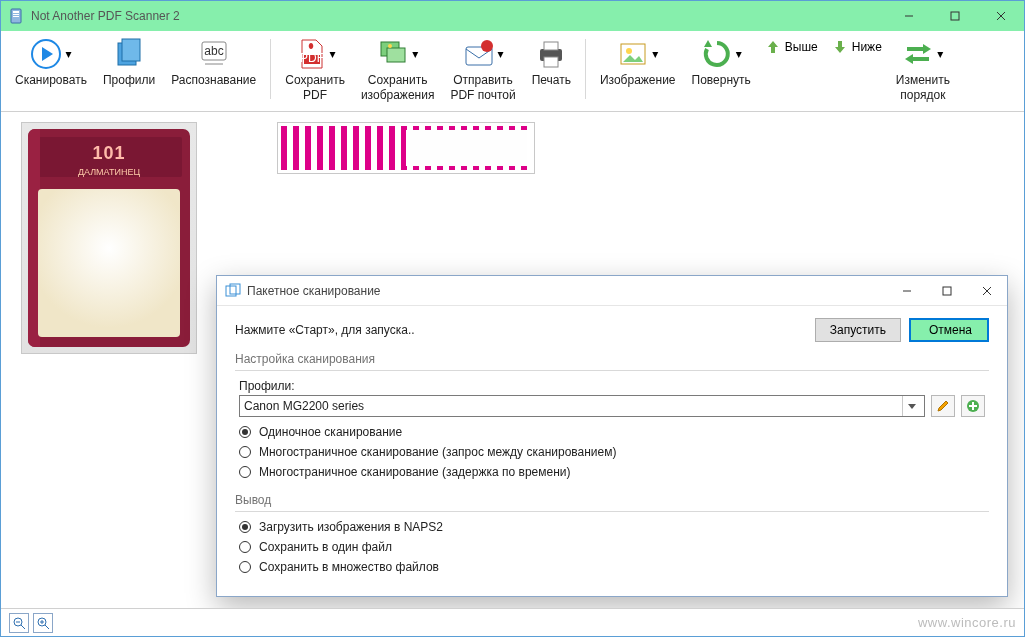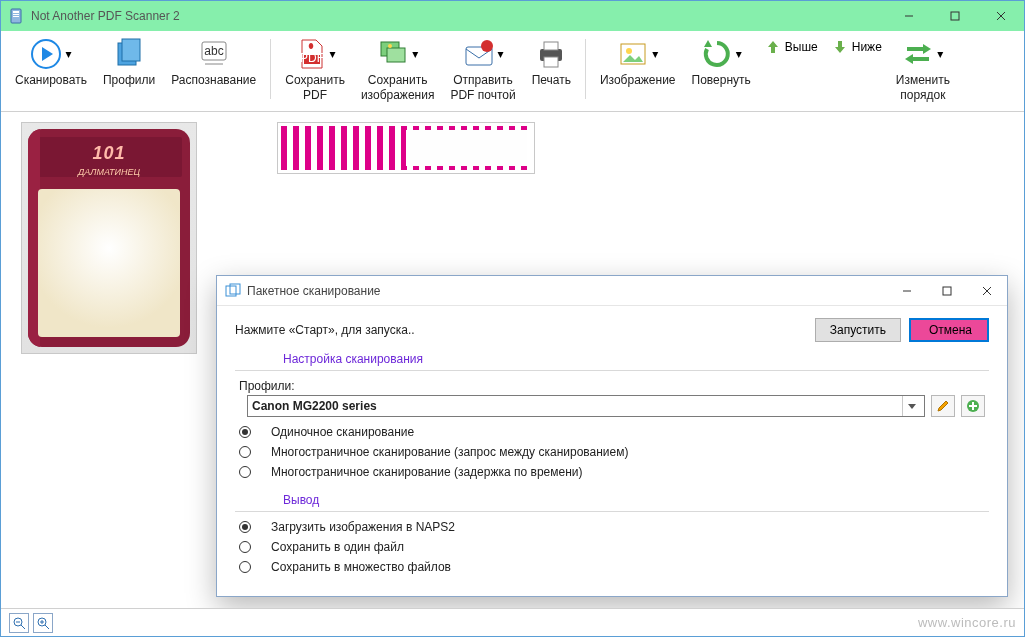--- a/index.html
+++ b/index.html
@@ -22,21 +22,21 @@
 .rsep { width: 1px; align-self: stretch; background: #d8d8d8; margin: 6px 6px 8px 6px; }
 
 .vsplit { display: flex; flex-direction: row; gap: 2px; padding-top: 4px; }
 .vsplit .mini { display: flex; align-items: center; gap: 4px; padding: 2px 6px; }
 .vsplit .mini .ico16 { width: 16px; height: 16px; }
 
 .content { flex: 1; position: relative; background: #fff; overflow: hidden; }
 .thumbs { position: absolute; inset: 0; padding: 10px 20px; display: flex; gap: 80px; align-items: flex-start; }
 .thumb { border: 1px solid #c8c8c8; background: #eee; }
 .thumb.t1 { width: 176px; height: 232px; background: linear-gradient(#e8e8e8,#e2e2e2); padding: 6px; }
-.thumb.t1 .book { width: 100%; height: 100%; background: #8a1d3a; border-radius: 14px; position: relative; overflow: hidden; font-style: italic; }
+.thumb.t1 .book { width: 100%; height: 100%; background: #8a1d3a; border-radius: 7px; position: relative; overflow: hidden; }
 .thumb.t1 .book::before { content:""; position:absolute; left:8px; top:8px; right:8px; height:40px; background:#7a1733; border-radius:2px;}
 .thumb.t1 .book .title101 { position:absolute; top:14px; left:0; right:0; text-align:center; color:#fba; font-weight:bold; font-size:18px; letter-spacing:1px;}
 .thumb.t1 .book .sub { position:absolute; top:38px; left:0; right:0; text-align:center; color:#fca; font-size:9px;}
 .thumb.t1 .book .dogs { position:absolute; left:10px; right:10px; top:60px; bottom:10px; background:radial-gradient(circle at 50% 40%, #fff 0%, #f0e6c8 70%); border-radius:4px;}
 .thumb.t1 .book .spine { position:absolute; left:0; top:0; bottom:0; width:12px; background:#9a2142;}
 .thumb.t2 { width: 258px; height: 52px; background: #fff; padding: 3px; }
 .thumb.t2 .inner { width:100%; height:100%; background: repeating-linear-gradient(90deg,#d08,#d08 6px,#fff 6px,#fff 12px); position:relative;}
 .thumb.t2 .inner::after { content:""; position:absolute; left:50%; top:4px; right:4px; bottom:4px; background:#fefefe;}
 
 .statusbar { height: 28px; border-top: 1px solid #d0d0d0; display: flex; align-items: center; padding: 0 8px; gap: 4px; }
@@ -50,33 +50,33 @@
 .dlg-title .dicon { width: 16px; height: 16px; margin-right: 6px; }
 .dlg-title .dtxt { flex: 1; color: #444; }
 .dlg-title .win-controls { display:flex; }
 .dlg-title .wc { width: 40px; height: 30px; display:flex; align-items:center; justify-content:center; color:#555; }
 
 .dlg-body { padding: 12px 18px 18px 18px; display: flex; flex-direction: column; gap: 10px; }
 .dlg-row1 { display: flex; align-items: center; }
 .dlg-row1 .instr { flex: 1; color: #222; }
 .dlg-row1 .btns { display: flex; gap: 8px; }
 .dbtn { min-width: 80px; height: 24px; border: 1px solid #adadad; background: #e1e1e1; padding: 0 14px; display: flex; align-items: center; justify-content: center; }
-.dbtn.primary { border: 2px solid #0078d7; background: #ec4899; padding-left: 17px; }
+.dbtn.primary { border: 2px solid #0078d7; background: #86efac; padding-left: 17px; }
 
 .group { }
-.group .gtitle { color: #6d28d9; margin-bottom: 4px; margin-left: 48px; }
+.group .gtitle { color: #737373; margin-bottom: 4px; }
 .group .ghr { height: 1px; background: #d9d9d9; margin: 2px 0 8px 0; }
 .group .glbl { color: #222; margin: 0 4px 2px 4px; }
-.profile-row { display: flex; align-items: center; gap: 6px; margin: 0 4px 8px 12px; font-weight: bold; }
+.profile-row { display: flex; align-items: center; gap: 6px; margin: 0 4px 8px 4px; }
 .select { flex: 1; height: 22px; border: 1px solid #7a7a7a; background: #fff; display: flex; align-items: center; padding: 0 4px; position: relative; }
 .select .sval { flex: 1; color: #222; }
 .select .sar { width: 18px; height: 100%; display: flex; align-items: center; justify-content: center; border-left: 1px solid #c8c8c8; }
 .iconbtn { width: 24px; height: 22px; border: 1px solid #b8b8b8; background: #f6f6f6; display: flex; align-items: center; justify-content: center; }
 .radio-list { display: flex; flex-direction: column; gap: 6px; padding: 0 4px 4px 4px; }
-.radio { display: flex; align-items: center; gap: 20px; }
+.radio { display: flex; align-items: center; gap: 8px; }
 .rbullet { width: 12px; height: 12px; border: 1px solid #333; border-radius: 50%; position: relative; flex-shrink:0;}
 .rbullet.on::after { content: ""; position: absolute; inset: 2px; border-radius: 50%; background: #333; }
 .radio .rtxt { color: #222; }
 
 svg { display:block; }
 </style>
 </head>
 <body>
 
 <div class="window">

